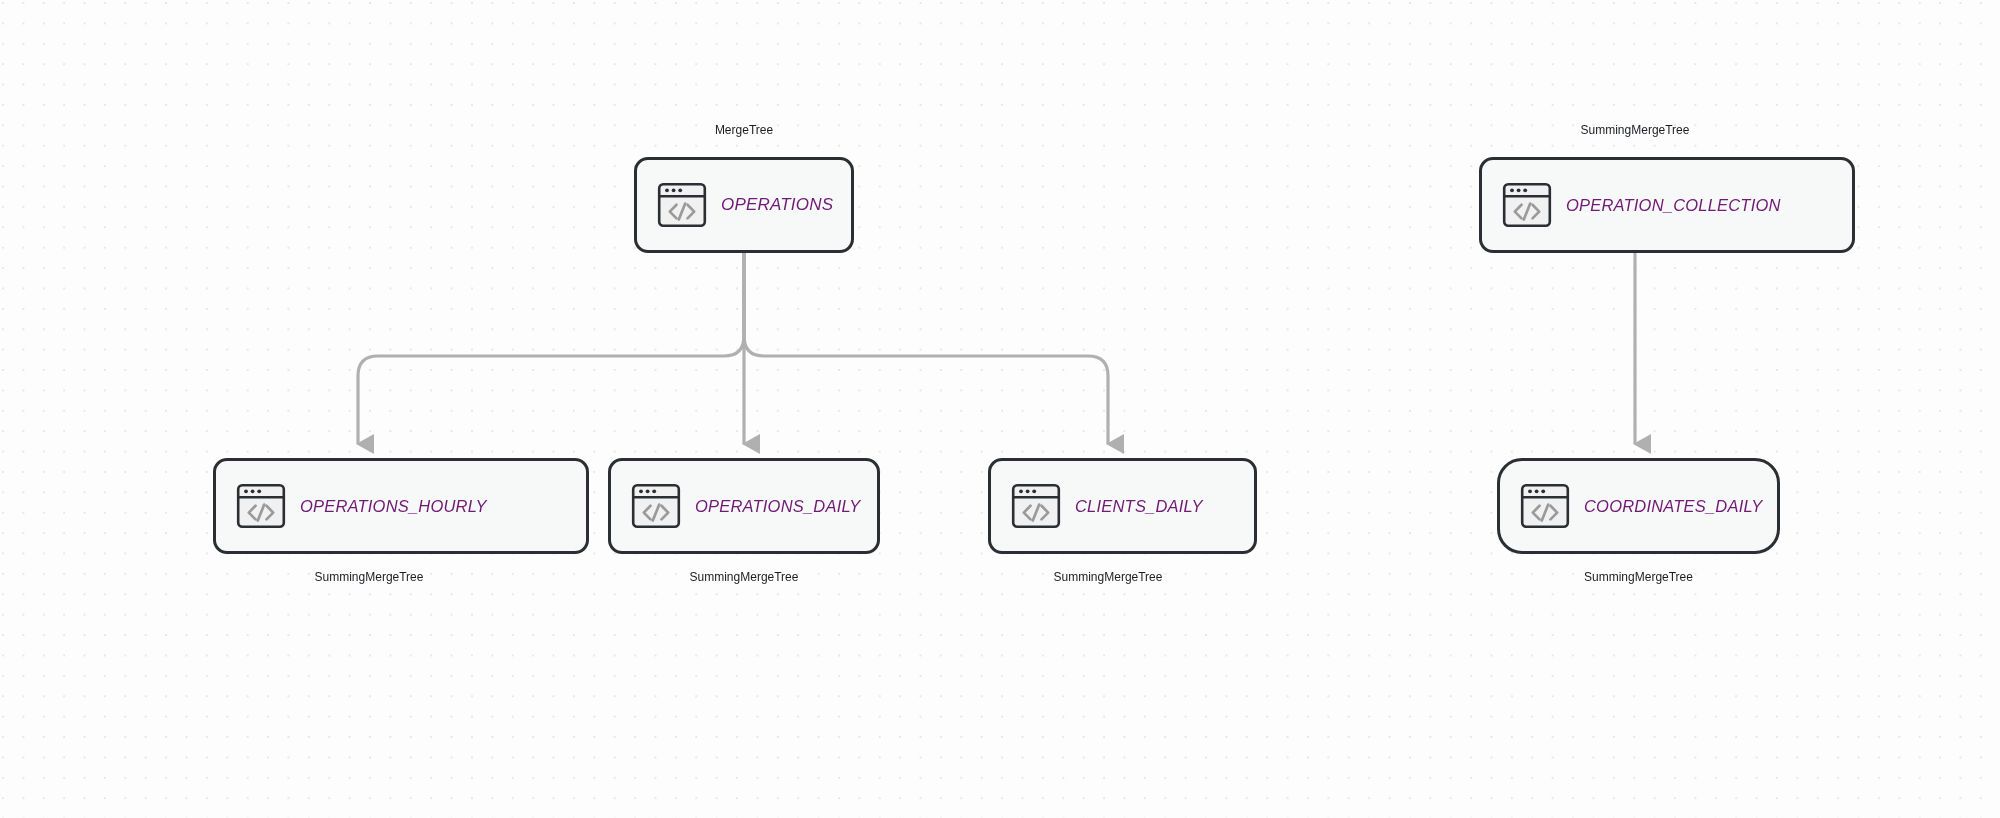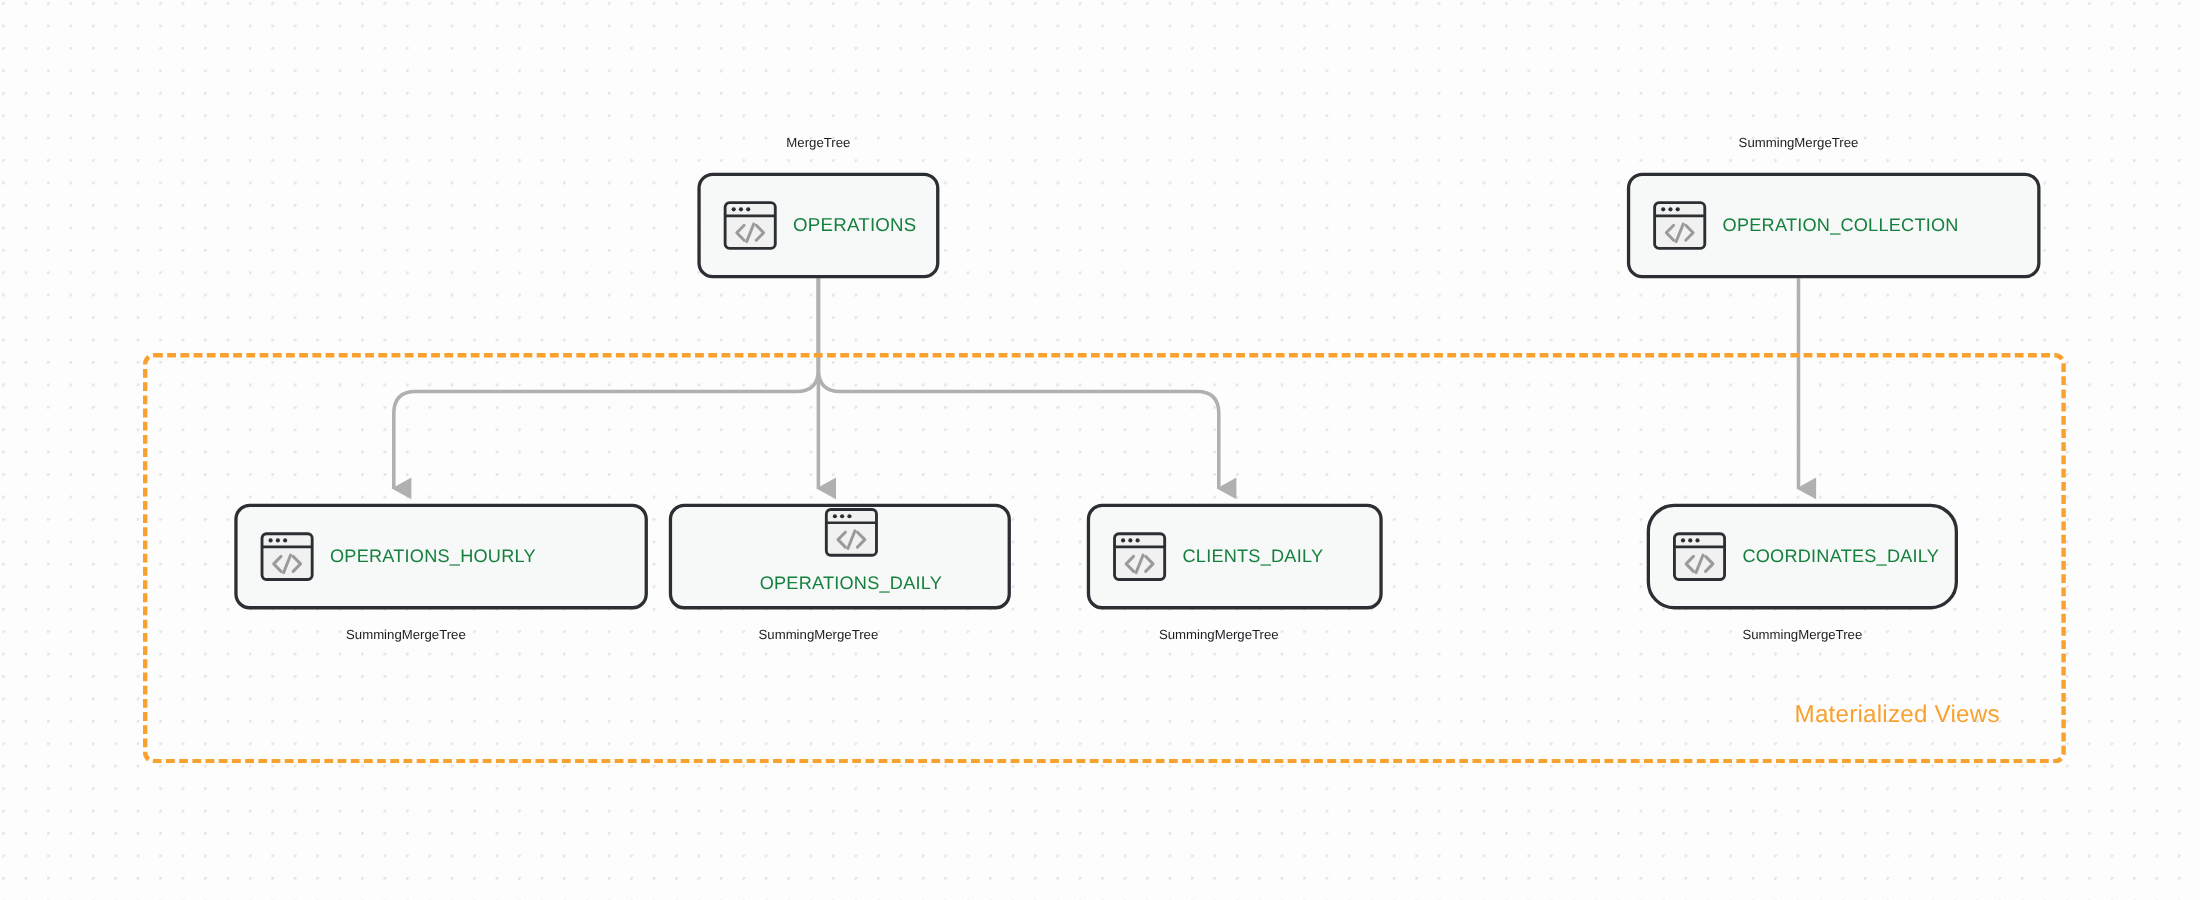--- a/index.html
+++ b/index.html
@@ -66,22 +66,23 @@
     background: #f7f8f8;
     border: 3.5px solid #2b2e33;
     border-radius: 14px;
     display: flex;
     align-items: center;
     gap: 14px;
     padding-left: 20px;
   }
   .node-box.wide { width: 376px; }
   .node-label {
+    font-style: italic;
     font-size: 17px;
-    color: #15803d;
+    color: #701a75;
     letter-spacing: 0.2px;
     white-space: nowrap;
   }
   .node-label.small { font-size: 16.5px; }
 
   .cap {
     position: absolute;
     font-size: 12px;
     color: #1b1d20;
     white-space: nowrap;
@@ -116,23 +117,20 @@
 
     <path d="M 744 253 L 744 444" fill="none" stroke="#b0b0b0" stroke-width="3.2" marker-end="url(#arrowhead)"></path>
 
     <path d="M 744 253 L 744 336 Q 744 356 724 356 L 378 356 Q 358 356 358 376 L 358 444" fill="none" stroke="#b0b0b0" stroke-width="3.2" marker-end="url(#arrowhead)"></path>
 
     <path d="M 744 253 L 744 336 Q 744 356 764 356 L 1088 356 Q 1108 356 1108 376 L 1108 444" fill="none" stroke="#b0b0b0" stroke-width="3.2" marker-end="url(#arrowhead)"></path>
 
     <path d="M 1635 253 L 1635 444" fill="none" stroke="#b0b0b0" stroke-width="3.2" marker-end="url(#arrowhead)"></path>
   </svg>
 
-  <div class="mv-group">
-    <div class="mv-label">Materialized Views</div>
-  </div>
 
   <div class="node-wrap" style="left:634px; top:157px;">
     <div class="cap above">MergeTree</div>
     <div class="node-box">
       <svg class="win-icon" viewBox="0 0 50 46" xmlns="http://www.w3.org/2000/svg">
         <rect x="2.2" y="2.2" width="45.6" height="41.6" rx="4" fill="#f1f1f1" stroke="#2b2e33" stroke-width="2.6"></rect>
         <line x1="2.2" y1="14.2" x2="47.8" y2="14.2" stroke="#2b2e33" stroke-width="2.4"></line>
         <circle cx="10" cy="8.3" r="1.9" fill="#2b2e33"></circle>
         <circle cx="16.6" cy="8.3" r="1.9" fill="#2b2e33"></circle>
         <circle cx="23.2" cy="8.3" r="1.9" fill="#2b2e33"></circle>
@@ -172,21 +170,21 @@
         <path d="M 19.5 22.8 L 12.8 29.6 L 19.5 36.4" fill="none" stroke="#9a9a9a" stroke-width="2.7" stroke-linecap="round" stroke-linejoin="round"></path>
         <path d="M 30.5 22.8 L 37.2 29.6 L 30.5 36.4" fill="none" stroke="#9a9a9a" stroke-width="2.7" stroke-linecap="round" stroke-linejoin="round"></path>
         <line x1="28.2" y1="21.6" x2="21.8" y2="37.6" stroke="#9a9a9a" stroke-width="2.7" stroke-linecap="round"></line>
       </svg>
       <span class="node-label small">OPERATIONS_HOURLY</span>
     </div>
     <div class="cap below wide">SummingMergeTree</div>
   </div>
 
   <div class="node-wrap" style="left:608px; top:458px;">
-    <div class="node-box" style="width:311px;flex-direction:column;">
+    <div class="node-box" style="width:272px;">
       <svg class="win-icon" viewBox="0 0 50 46" xmlns="http://www.w3.org/2000/svg">
         <rect x="2.2" y="2.2" width="45.6" height="41.6" rx="4" fill="#f1f1f1" stroke="#2b2e33" stroke-width="2.6"></rect>
         <line x1="2.2" y1="14.2" x2="47.8" y2="14.2" stroke="#2b2e33" stroke-width="2.4"></line>
         <circle cx="10" cy="8.3" r="1.9" fill="#2b2e33"></circle>
         <circle cx="16.6" cy="8.3" r="1.9" fill="#2b2e33"></circle>
         <circle cx="23.2" cy="8.3" r="1.9" fill="#2b2e33"></circle>
         <path d="M 19.5 22.8 L 12.8 29.6 L 19.5 36.4" fill="none" stroke="#9a9a9a" stroke-width="2.7" stroke-linecap="round" stroke-linejoin="round"></path>
         <path d="M 30.5 22.8 L 37.2 29.6 L 30.5 36.4" fill="none" stroke="#9a9a9a" stroke-width="2.7" stroke-linecap="round" stroke-linejoin="round"></path>
         <line x1="28.2" y1="21.6" x2="21.8" y2="37.6" stroke="#9a9a9a" stroke-width="2.7" stroke-linecap="round"></line>
       </svg>

